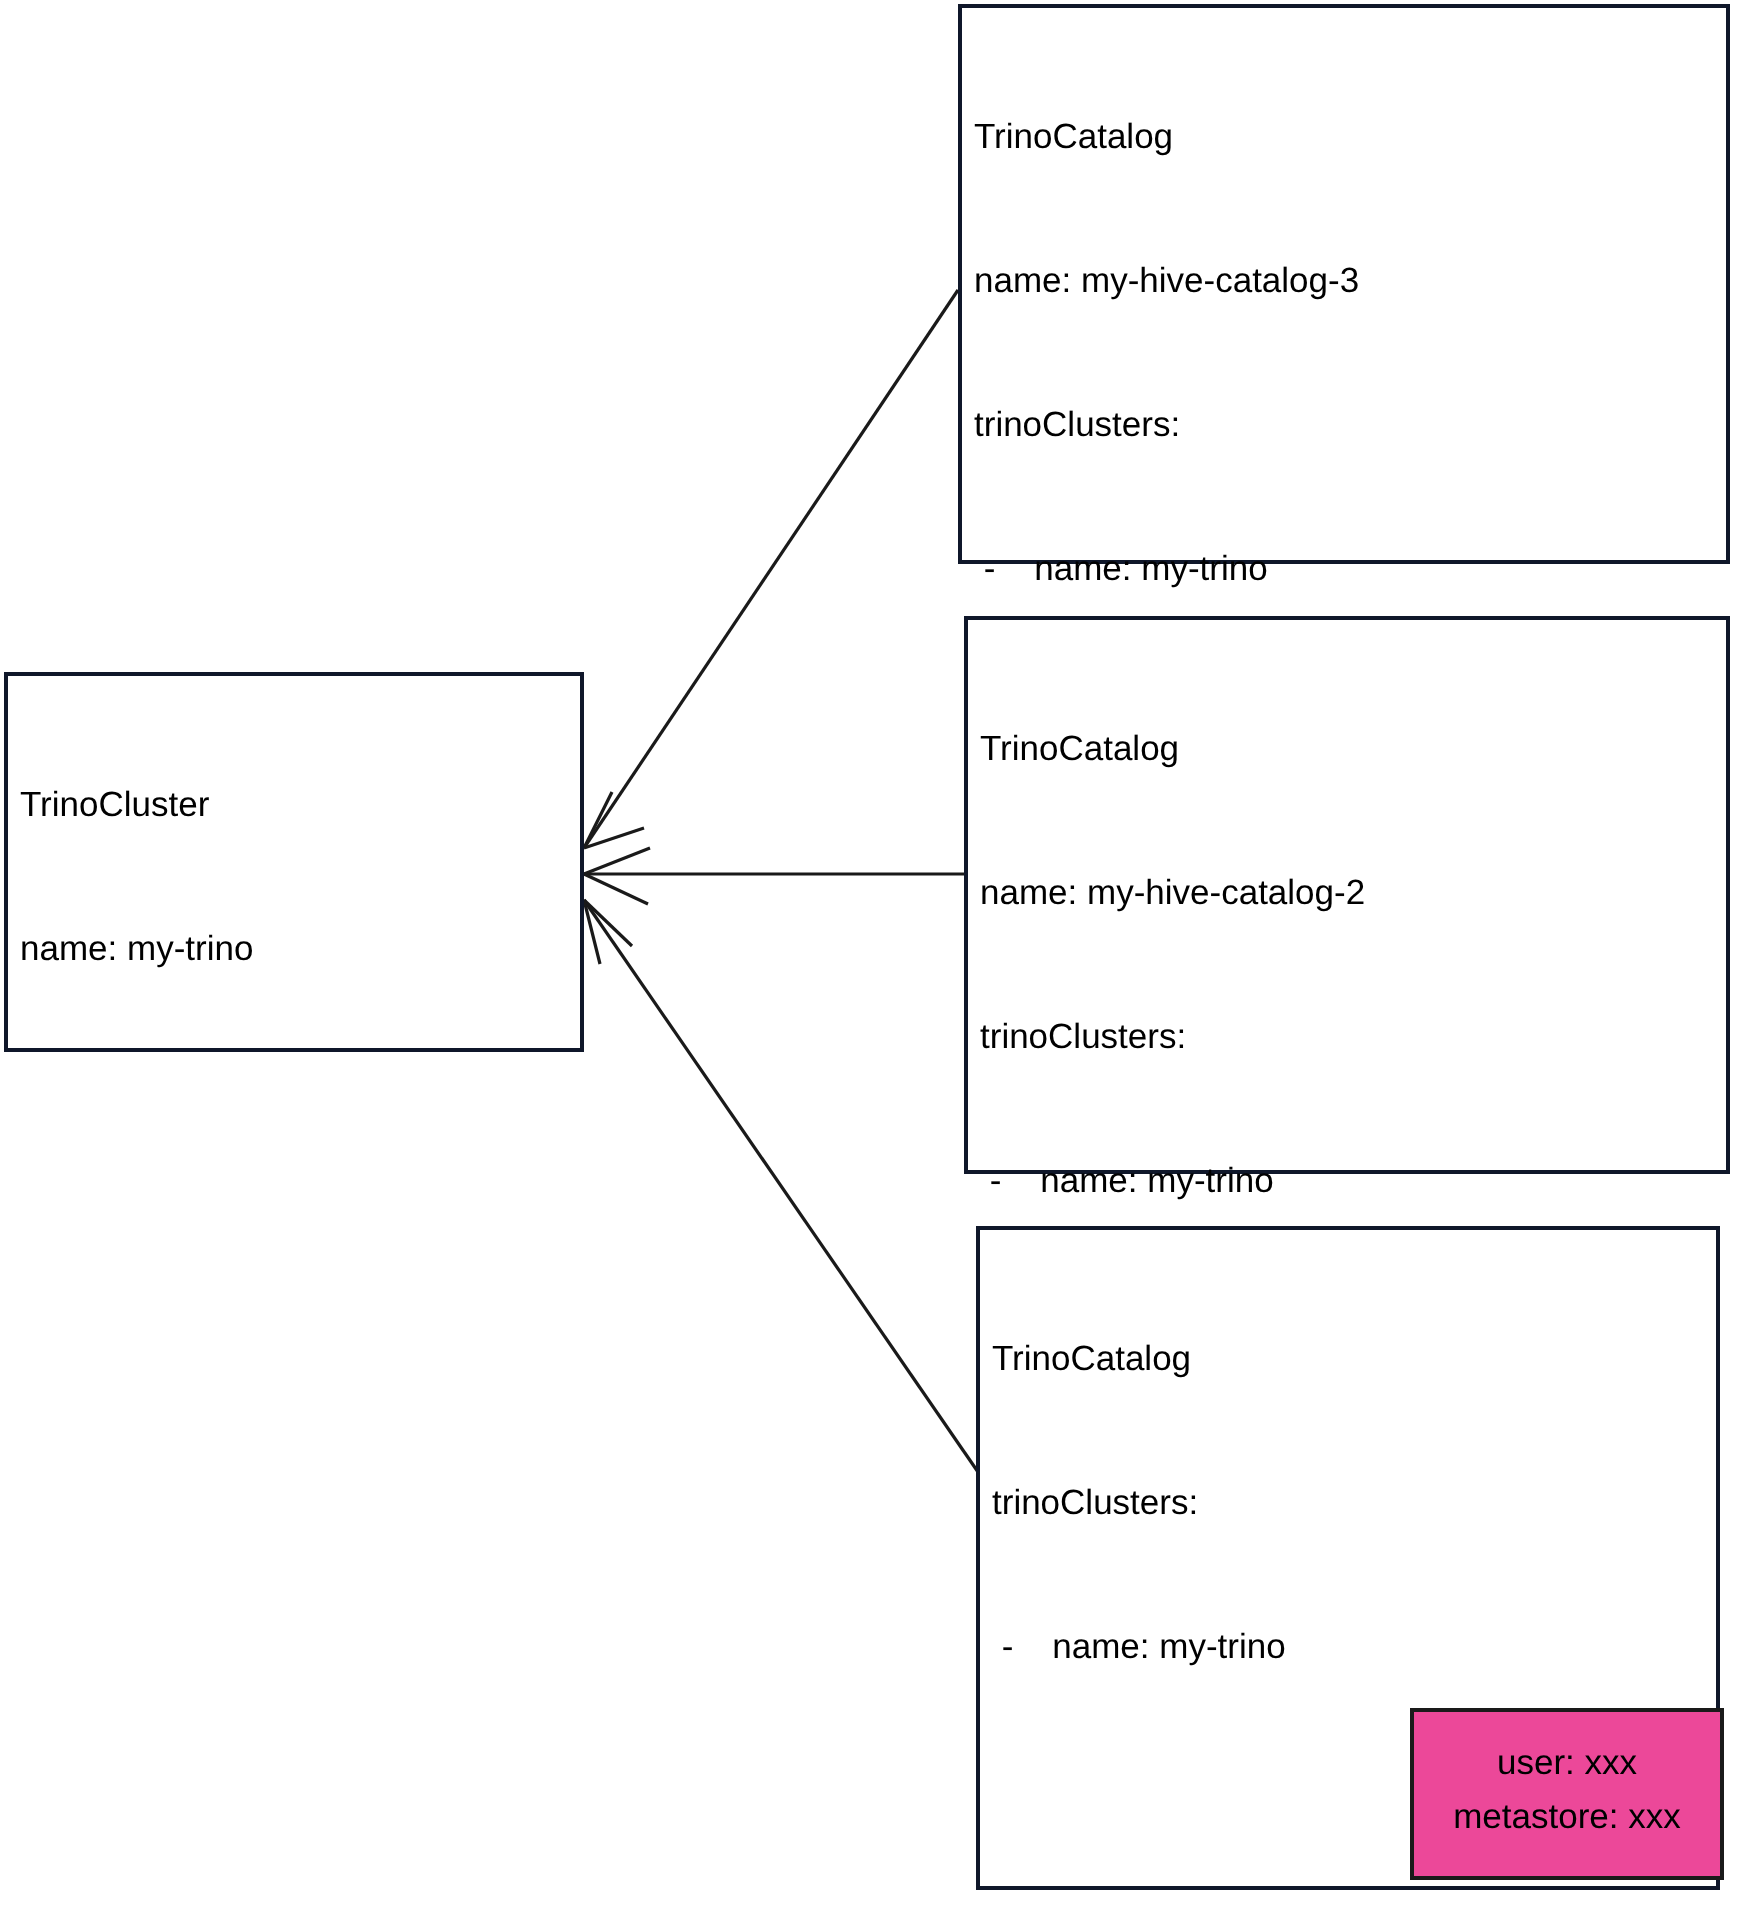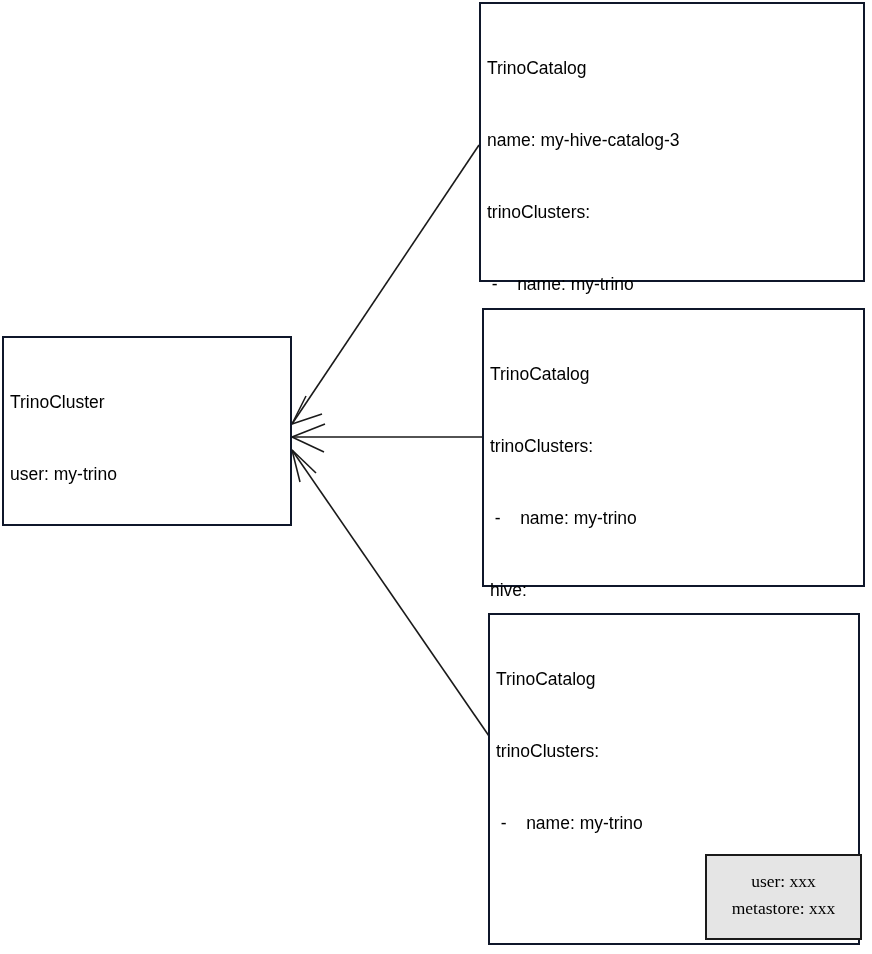--- a/index.html
+++ b/index.html
@@ -42,23 +42,22 @@
     color: #000000;
     white-space: pre;
   }
   .yline {
     display: block;
     white-space: pre;
   }
   .node-inner {
     position: absolute;
     box-sizing: border-box;
-    background: #e5e5e5;
+    background: #ec4899;
     border: 2px solid #1a1a1a;
-    font-family: Liberation Serif, serif;
   }
   .inner-text {
     position: absolute;
     left: 0;
     right: 0;
     top: 12px;
     text-align: center;
     font-size: 17.5px;
     line-height: 27px;
     color: #000000;
@@ -93,41 +92,42 @@
     <g>
       <line x1="760" y1="816" x2="787" y2="853" stroke="#1a1a1a" stroke-width="1.6"></line>
       <line x1="787" y1="853" x2="764" y2="838" stroke="#1a1a1a" stroke-width="1.6"></line>
       <line x1="787" y1="853" x2="779" y2="824" stroke="#1a1a1a" stroke-width="1.6"></line>
     </g>
   </svg>
 
   <div class="node" style="left:2px; top:336px; width:290px; height:190px;">
     <div class="node-text">
       <span class="yline">TrinoCluster</span>
-      <span class="yline">user: my-trino</span>
+      <span class="yline">name: my-trino</span>
     </div>
   </div>
 
   <div class="node" style="left:479px; top:2px; width:386px; height:280px;">
     <div class="node-text">
       <span class="yline">TrinoCatalog</span>
       <span class="yline">name: my-hive-catalog-3</span>
       <span class="yline">trinoClusters:</span>
       <span class="yline"> -    name: my-trino</span>
       <span class="yline">hive:</span>
       <span class="yline">   s3: # S3ConnnectionSpec</span>
       <span class="yline">      inline:</span>
       <span class="yline">          host: minio</span>
       <span class="yline">   metastore: # whatever</span>
     </div>
   </div>
 
   <div class="node" style="left:482px; top:308px; width:383px; height:279px;">
     <div class="node-text">
       <span class="yline">TrinoCatalog</span>
+      <span class="yline">name: my-hive-catalog-2</span>
       <span class="yline">trinoClusters:</span>
       <span class="yline"> -    name: my-trino</span>
       <span class="yline">hive:</span>
       <span class="yline">   hdfs:</span>
       <span class="yline">      # TBD</span>
       <span class="yline">   metastore: # whatever</span>
     </div>
   </div>
 
   <div class="node" style="left:488px; top:613px; width:372px; height:332px;">

